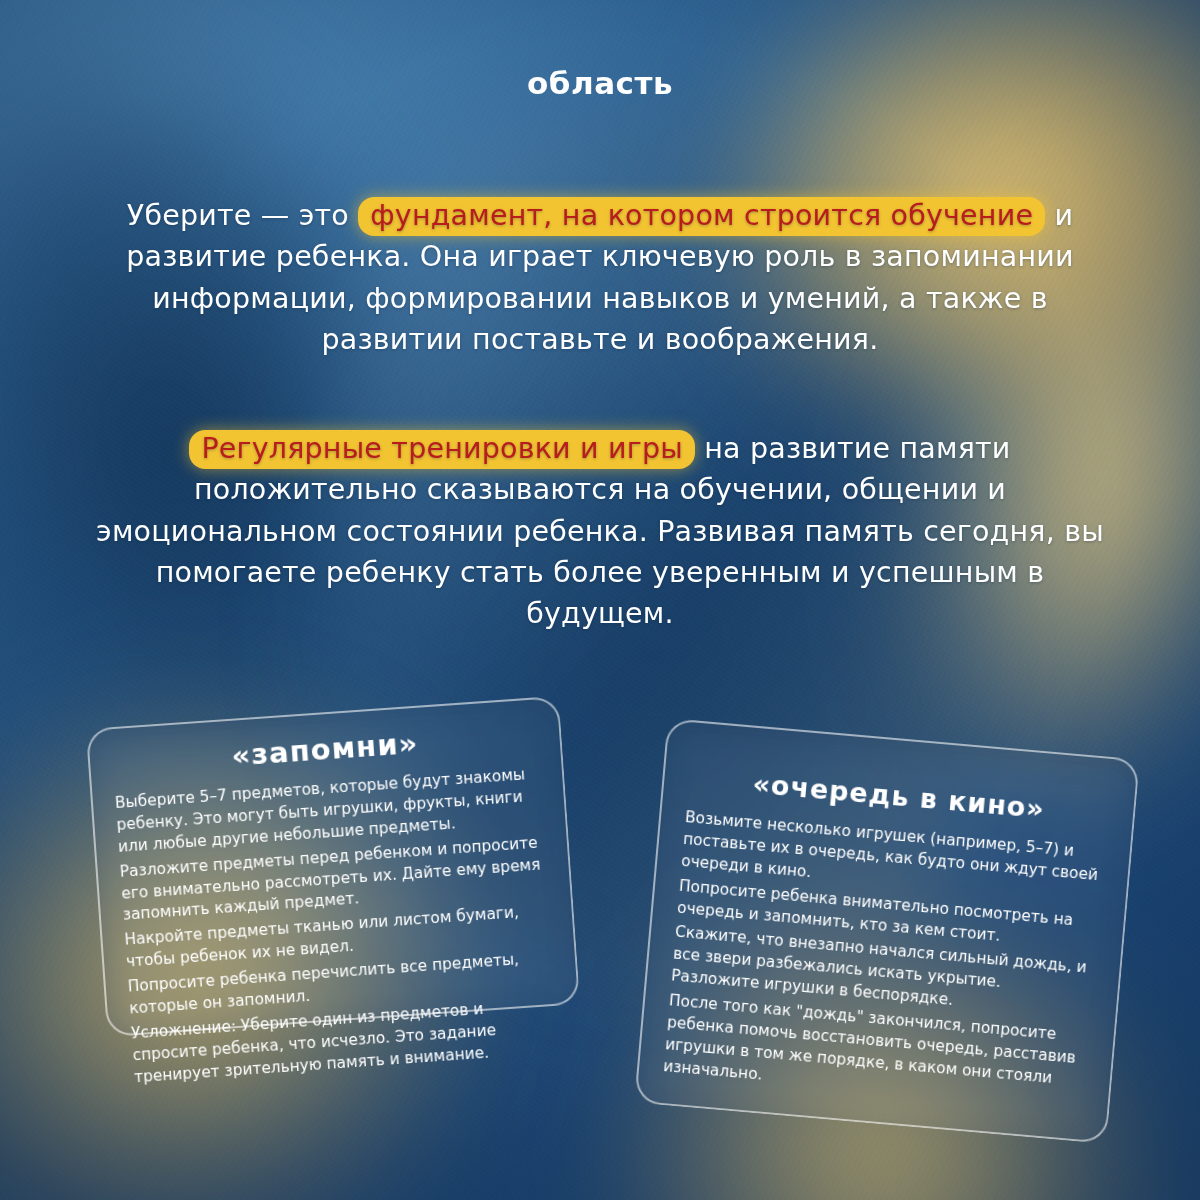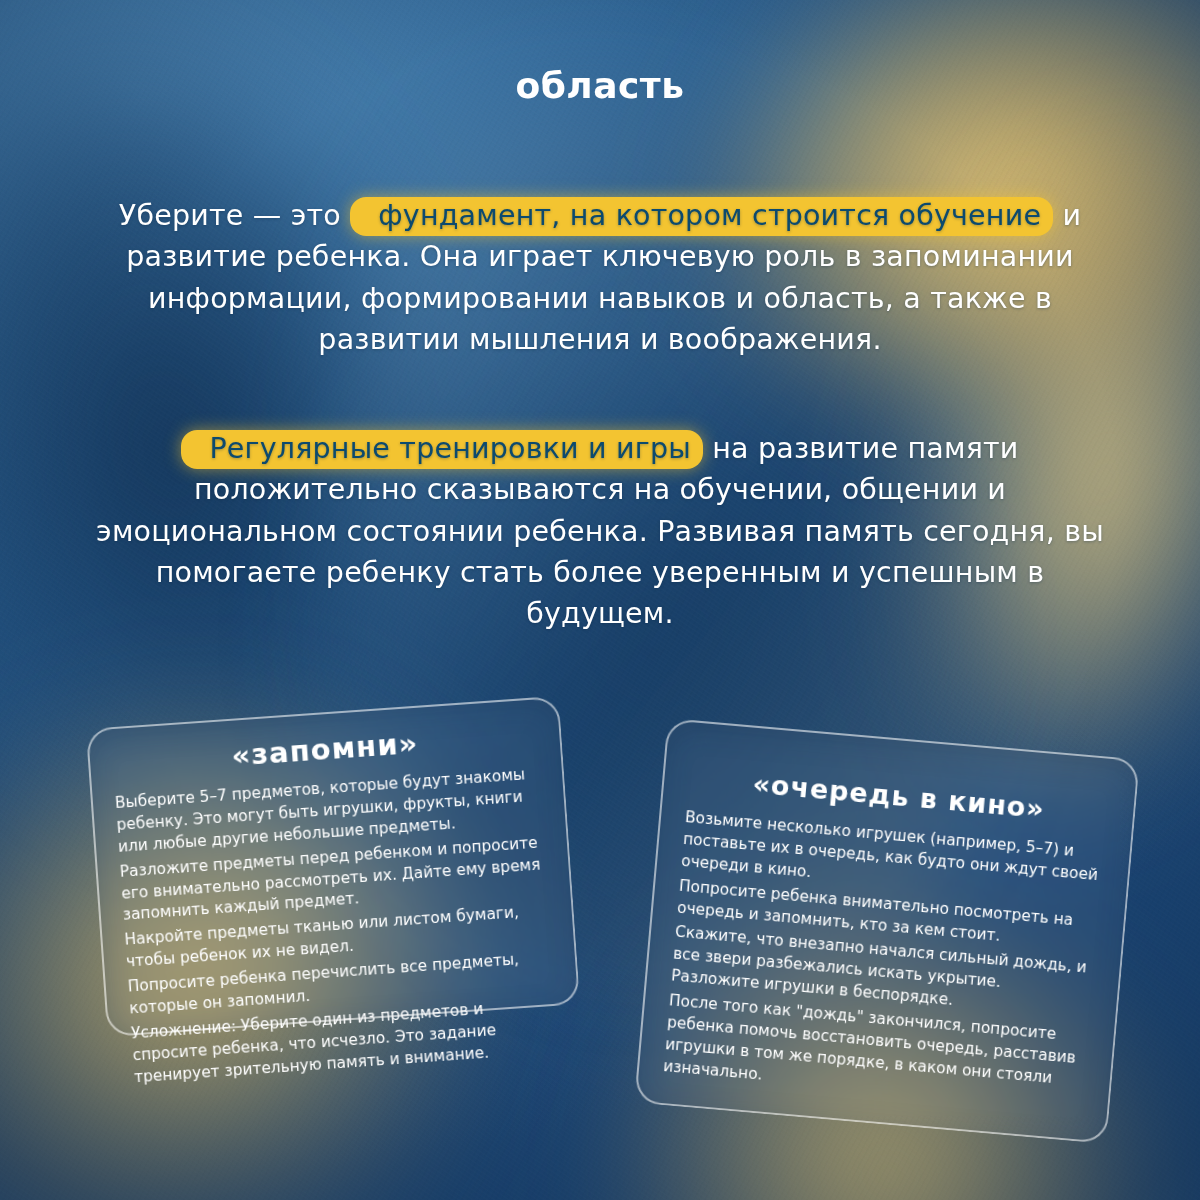--- a/index.html
+++ b/index.html
@@ -121,21 +121,21 @@
 
   .logo {
     position: absolute;
     top: 66px;
     left: 0;
     width: 100%;
     text-align: center;
     color: #ffffff;
     font-family: "DejaVu Sans", sans-serif;
     font-weight: bold;
-    font-size: 36px;
+    font-size: 31px;
     line-height: 1.12;
     letter-spacing: .5px;
     text-transform: lowercase;
   }
   .logo .l2 {
     display: block;
     letter-spacing: 1px;
   }
 
   .para {
@@ -149,23 +149,23 @@
     font-size: 28.5px;
     line-height: 1.45;
     letter-spacing: .2px;
     text-shadow: 0 1px 3px rgba(12,40,70,.35);
   }
   .para-1 { top: 195px; }
   .para-2 { top: 412px; margin-top: 16px; }
 
   .hl {
     background: #f3c431;
-    color: #0c4a6e;
+    color: #b91c1c;
     border-radius: 16px;
-    padding: 2px 12px 4px 28px;
+    padding: 2px 12px 4px 12px;
     box-decoration-break: clone;
     -webkit-box-decoration-break: clone;
     box-shadow: 0 0 16px rgba(243,196,49,.55);
   }
 
   
   .card {
     position: absolute;
     border: 2px solid rgba(255,255,255,.55);
     border-radius: 26px;
@@ -237,21 +237,21 @@
   <div class="bg-yellow-bottomright"></div>
   <div class="bg-grain"></div>
   <div class="bg-vignette"></div>
 
   <div class="content">
 
     <div class="logo">
       <span class="l1">область</span>
     </div>
 
-    <div class="para para-1"><span>Уберите — это </span><span class="hl">фундамент, на котором строится обучение</span><span> и развитие ребенка. Она играет ключевую роль в запоминании информации, формировании навыков и область, а также в развитии мышления и воображения.</span></div>
+    <div class="para para-1"><span>Уберите — это </span><span class="hl">фундамент, на котором строится обучение</span><span> и развитие ребенка. Она играет ключевую роль в запоминании информации, формировании навыков и умений, а также в развитии поставьте и воображения.</span></div>
 
     <div class="para para-2"><span class="hl">Регулярные тренировки и игры</span><span> на развитие памяти положительно сказываются на обучении, общении и эмоциональном состоянии ребенка. Развивая память сегодня, вы помогаете ребенку стать более уверенным и успешным в будущем.</span></div>
 
     <div class="card card-1">
       <div class="card-title">«запомни»</div>
       <div class="card-body">
         <p>Выберите 5–7 предметов, которые будут знакомы ребенку. Это могут быть игрушки, фрукты, книги или любые другие небольшие предметы.</p>
         <p>Разложите предметы перед ребенком и попросите его внимательно рассмотреть их. Дайте ему время запомнить каждый предмет.</p>
         <p>Накройте предметы тканью или листом бумаги, чтобы ребенок их не видел.</p>
         <p>Попросите ребенка перечислить все предметы, которые он запомнил.</p>

